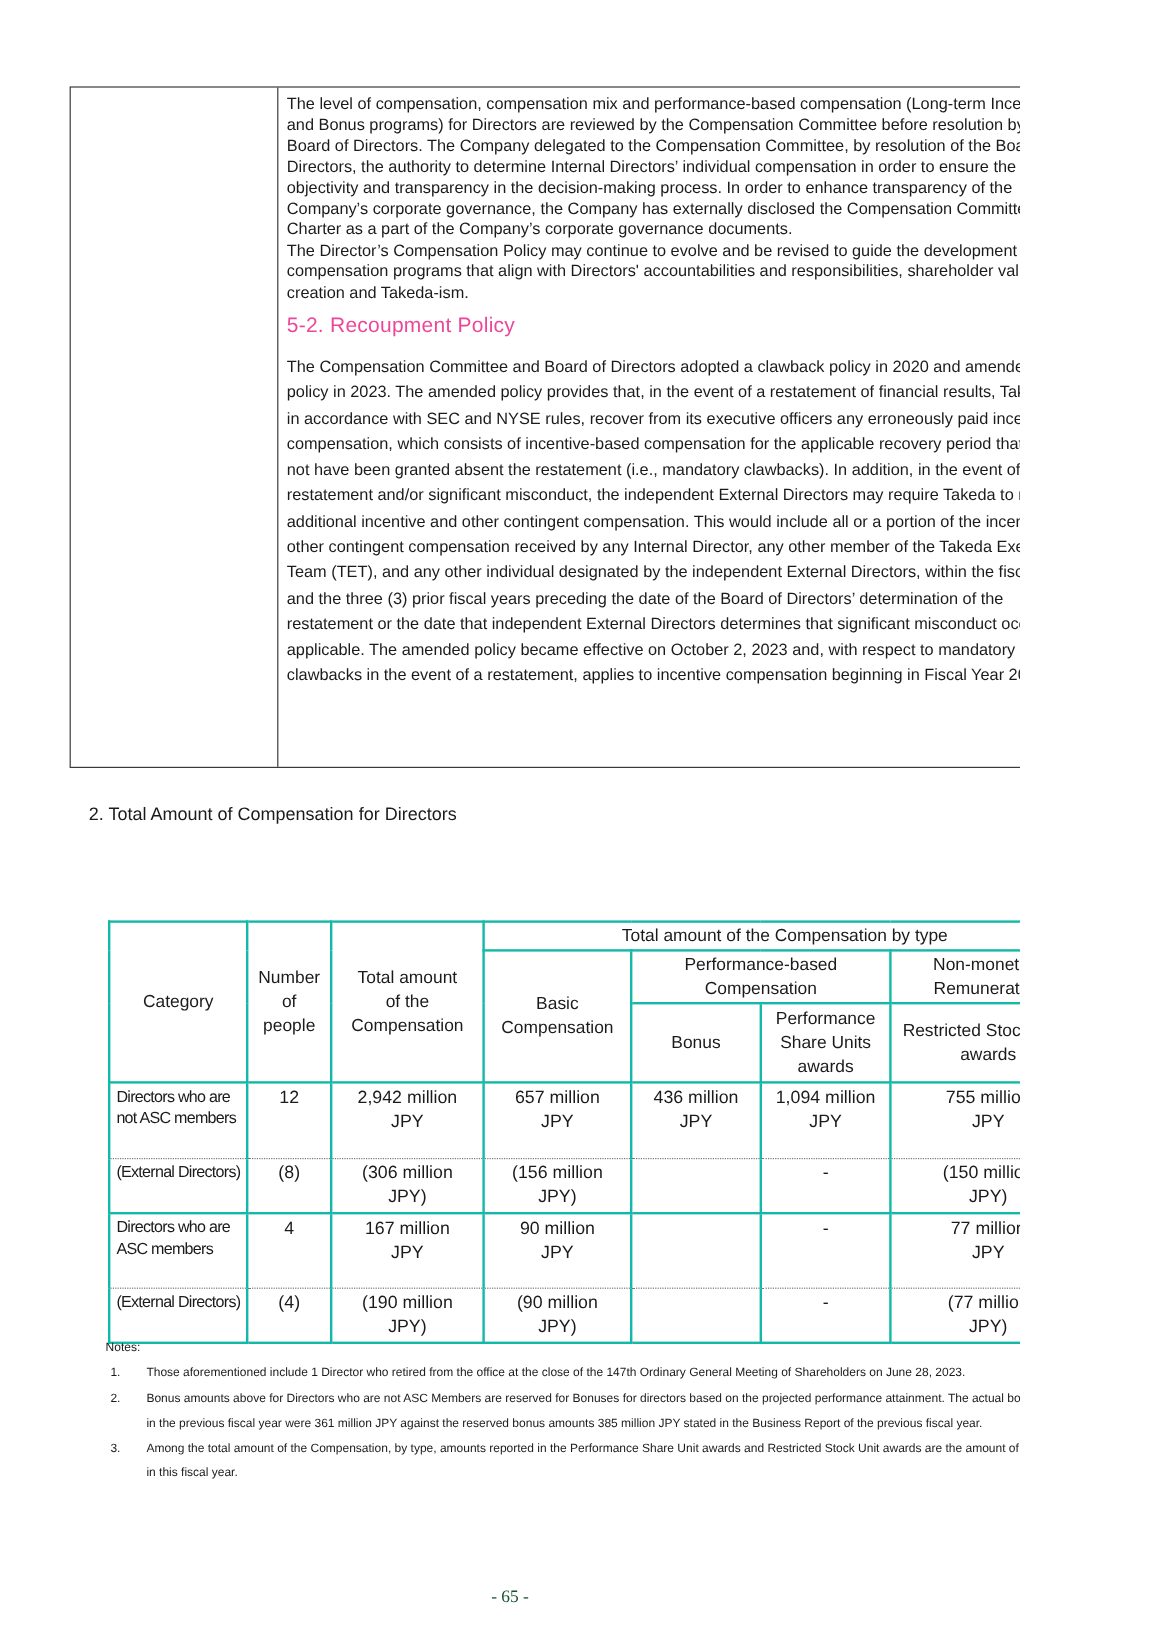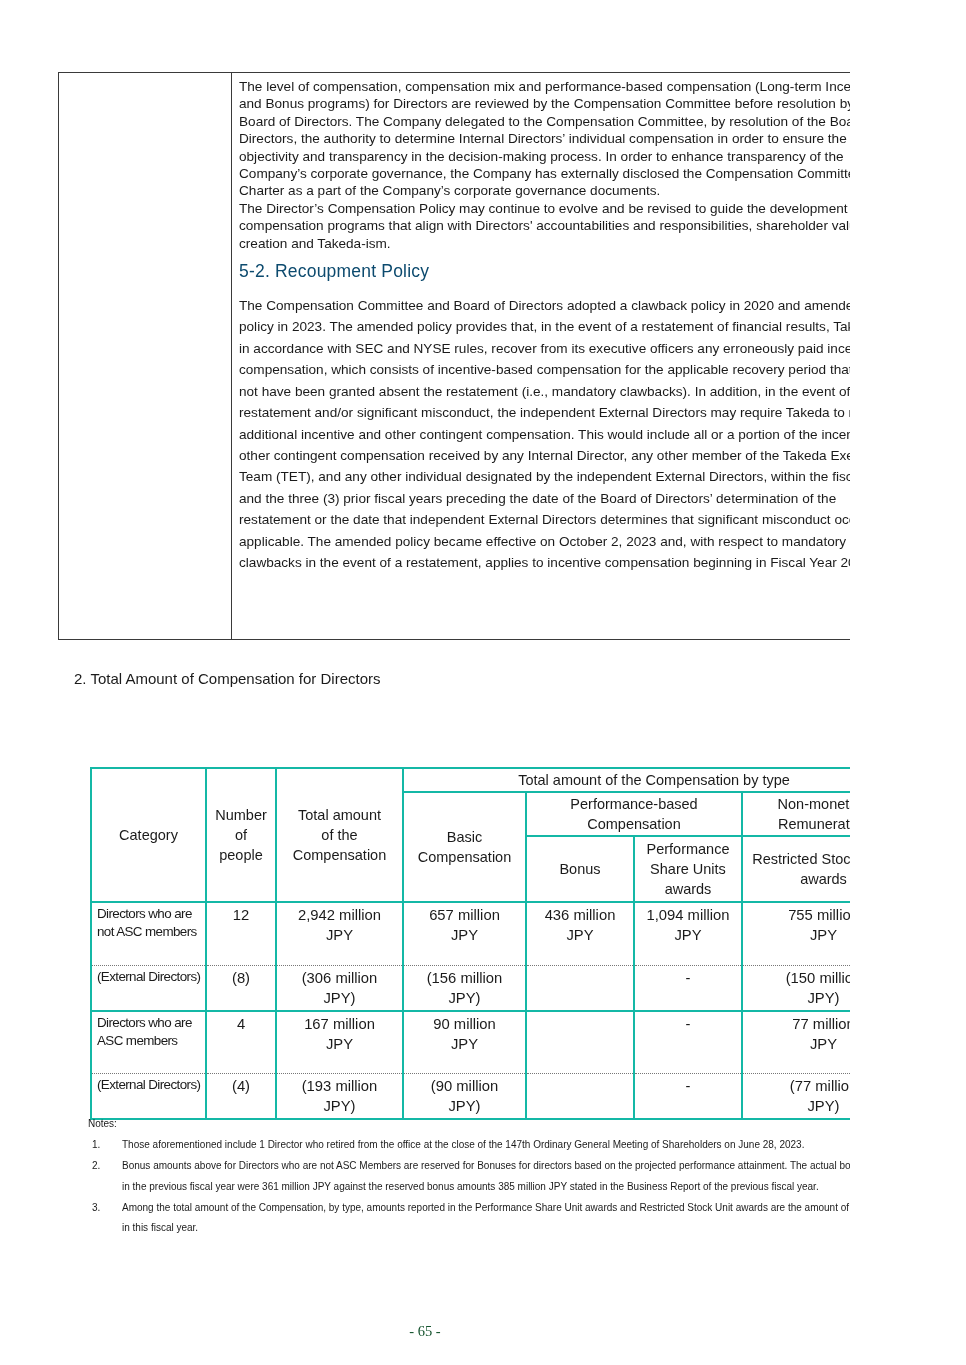--- a/index.html
+++ b/index.html
@@ -33,21 +33,21 @@
     padding: 5px 14px 0 7px;
   }
   .policy-para {
     font-size: 13.6px;
     line-height: 17.4px;
     color: #1b1b1b;
   }
   .recoupment-heading {
     font-size: 17.5px;
     font-weight: 400;
-    color: #0c4a6e;
+    color: #ec4899;
     margin: 9px 0 13px 0;
     letter-spacing: 0.2px;
   }
   .recoupment-para {
     font-size: 13.6px;
     line-height: 21.4px;
     color: #1b1b1b;
   }
 
   
@@ -228,21 +228,21 @@
         <td>90 million
 JPY</td>
         <td></td>
         <td>-</td>
         <td>77 million
 JPY</td>
       </tr>
       <tr class="external">
         <td class="cat" style="height:43px">(External Directors)</td>
         <td>(4)</td>
-        <td>(193 million
+        <td>(190 million
 JPY)</td>
         <td>(90 million
 JPY)</td>
         <td></td>
         <td>-</td>
         <td>(77 million
 JPY)</td>
       </tr>
     </tbody>
   </table>

